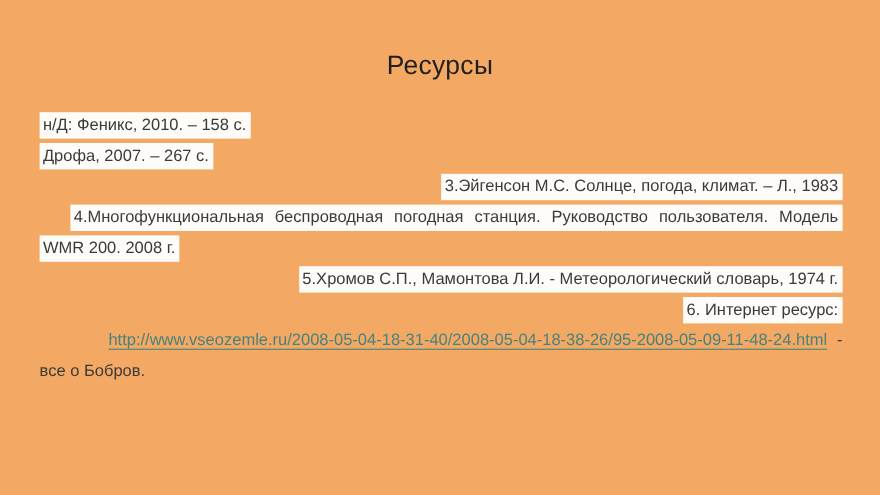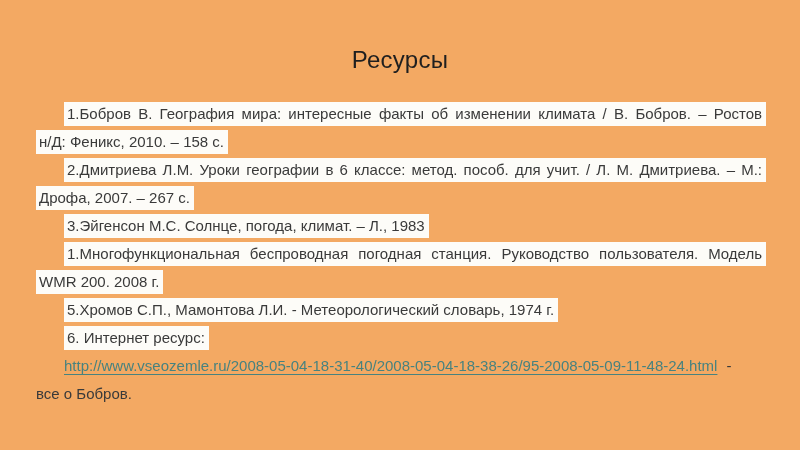--- a/index.html
+++ b/index.html
@@ -20,45 +20,43 @@
     letter-spacing: 0.3px;
   }
   .refs {
     position: absolute;
     left: 36px; top: 100px; width: 730px;
     font-size: 15px;
     line-height: 28px;
     color: var(--text, #3a3a3a);
   }
   .line { height: 28px; }
-  .line.indent { padding-left: 28px; }
+  .line.indent { padding-left: 28px; text-align: right; }
   .line.justify { text-align: justify; text-align-last: justify; }
   .line.nowrapline { white-space: nowrap; }
   .hl {
     background: var(--hl, #fdfcf8);
     padding: 3px 4px 4px 3px;
   }
   .plain { color: var(--text, #3a3a3a); }
   .line .plain:not(:first-child) { margin-left: 9px; }
   a.link {
     color: var(--link, #47827f);
     text-underline-offset: 3px;
   }
 </style>
 </head>
 <body>
 
 <div class="slide">
   <div class="title">Ресурсы</div>
   <div class="refs">
-      <div class="line indent justify"><span class="hl">1.Бобров В. География мира: интересные факты об изменении климата / В. Бобров. – Ростов</span></div>
       <div class="line nowrapline"><span class="hl">н/Д: Феникс, 2010. – 158 с.</span></div>
-      <div class="line indent justify"><span class="hl">2.Дмитриева Л.М. Уроки географии в 6 классе: метод. пособ. для учит. / Л. М. Дмитриева. – М.:</span></div>
       <div class="line nowrapline"><span class="hl">Дрофа, 2007. – 267 с.</span></div>
       <div class="line indent nowrapline"><span class="hl">3.Эйгенсон М.С. Солнце, погода, климат. – Л., 1983</span></div>
-      <div class="line indent justify"><span class="hl">1.Многофункциональная беспроводная погодная станция. Руководство пользователя. Модель</span></div>
+      <div class="line indent justify"><span class="hl">4.Многофункциональная беспроводная погодная станция. Руководство пользователя. Модель</span></div>
       <div class="line nowrapline"><span class="hl">WMR 200. 2008 г.</span></div>
       <div class="line indent nowrapline"><span class="hl">5.Хромов С.П., Мамонтова Л.И. - Метеорологический словарь, 1974 г.</span></div>
       <div class="line indent nowrapline"><span class="hl">6. Интернет ресурс:</span></div>
       <div class="line indent nowrapline"><a href="#" class="link">http://www.vseozemle.ru/2008-05-04-18-31-40/2008-05-04-18-38-26/95-2008-05-09-11-48-24.html</a><span class="plain">-</span></div>
       <div class="line nowrapline"><span class="plain">все о Бобров.</span></div>
     </div>
 </div>
 
 </body></html>

